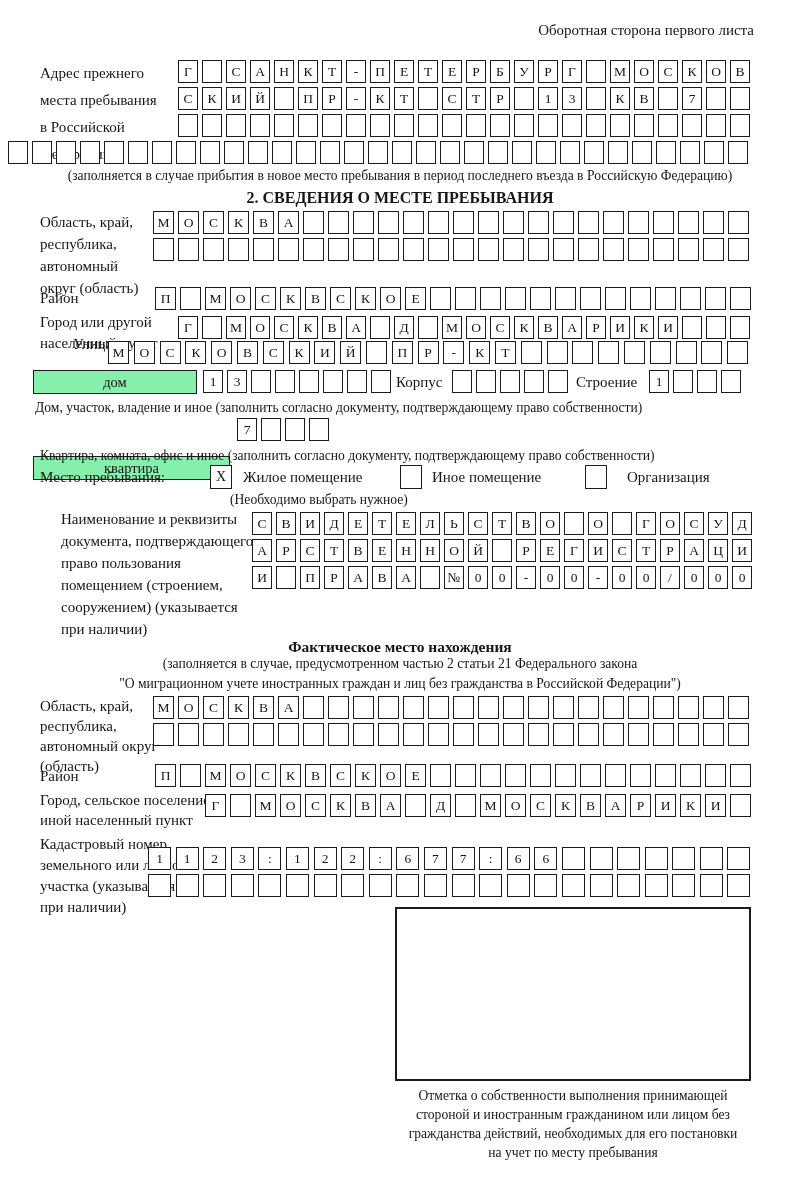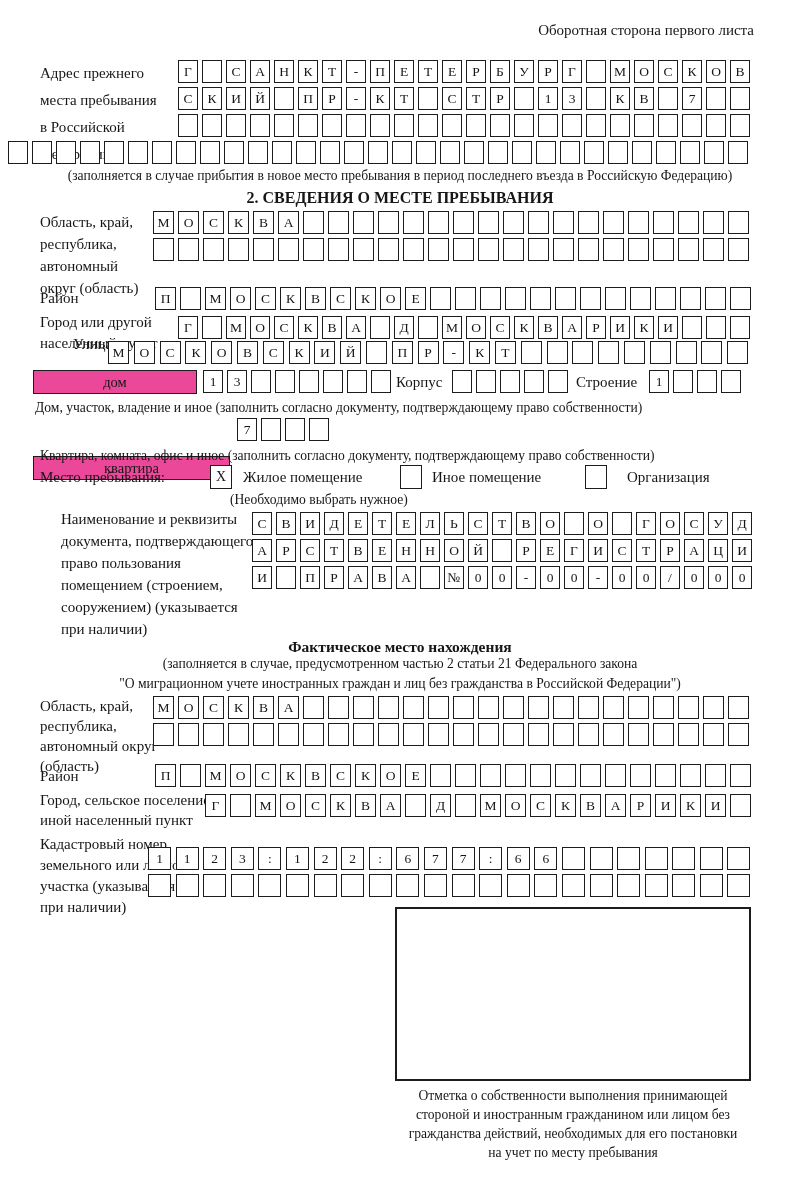--- a/index.html
+++ b/index.html
@@ -25,21 +25,21 @@
     width:var(--cw,20px); height:23px; margin-right:var(--cg,4px);
     border:1.7px solid #1c1c1c; background:#fff;
     display:flex; align-items:center; justify-content:center;
     font-size:13.5px; line-height:1;
   }
   .p25 { --cw:21px; --cg:4px; }
   .p26 { --cw:21px; --cg:4.8px; }
   .p28 { --cw:23px; --cg:4.6px; }
   .widebox {
     position:absolute; box-sizing:border-box; height:24px;
-    border:1.7px solid #1c1c1c; background:#ec4899;
+    border:1.7px solid #1c1c1c; background:#86efac;
     display:flex; align-items:center; justify-content:center; font-size:14.5px;
   }
   .checkbox {
     position:absolute; box-sizing:border-box; width:22px; height:24px;
     border:1.7px solid #1c1c1c; background:#fff;
     display:flex; align-items:center; justify-content:center; font-size:14px;
   }
   .stampbox { position:absolute; box-sizing:border-box; border:2px solid #1c1c1c; background:#fff; }
 </style>
 </head>

